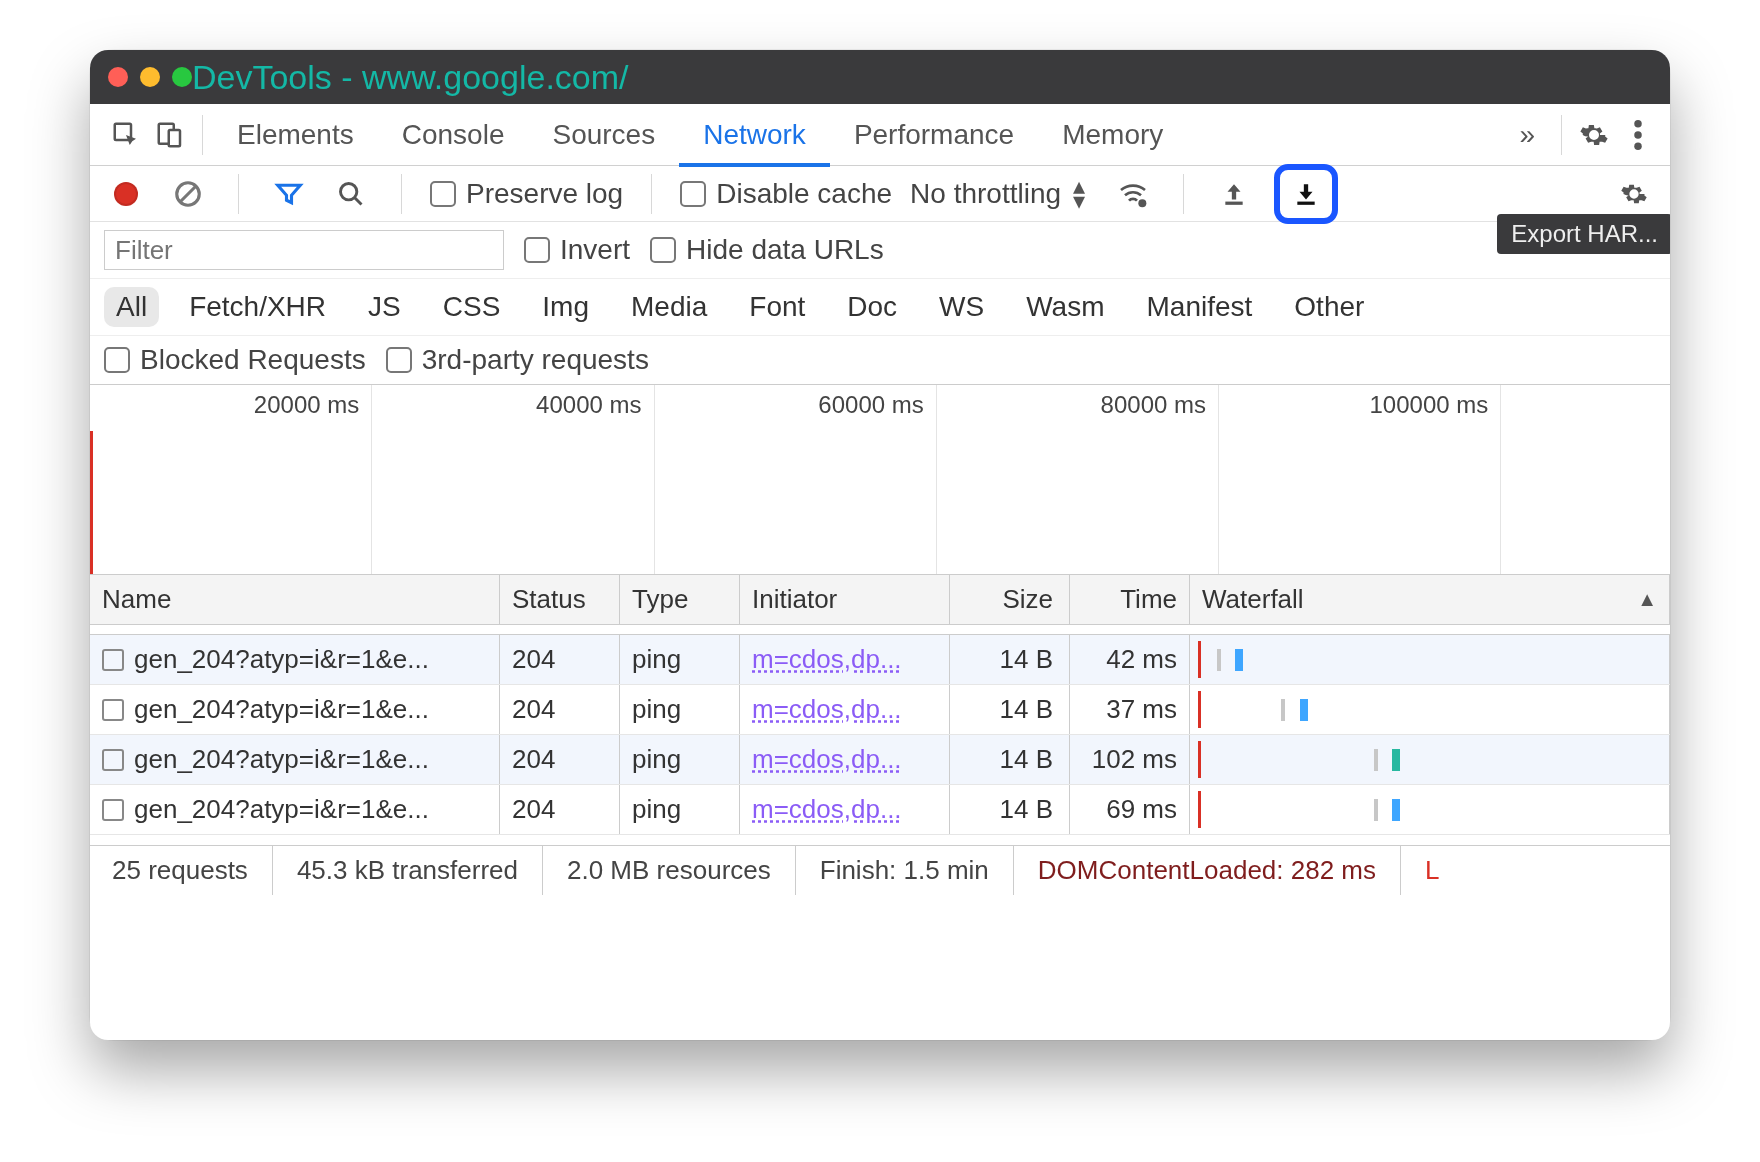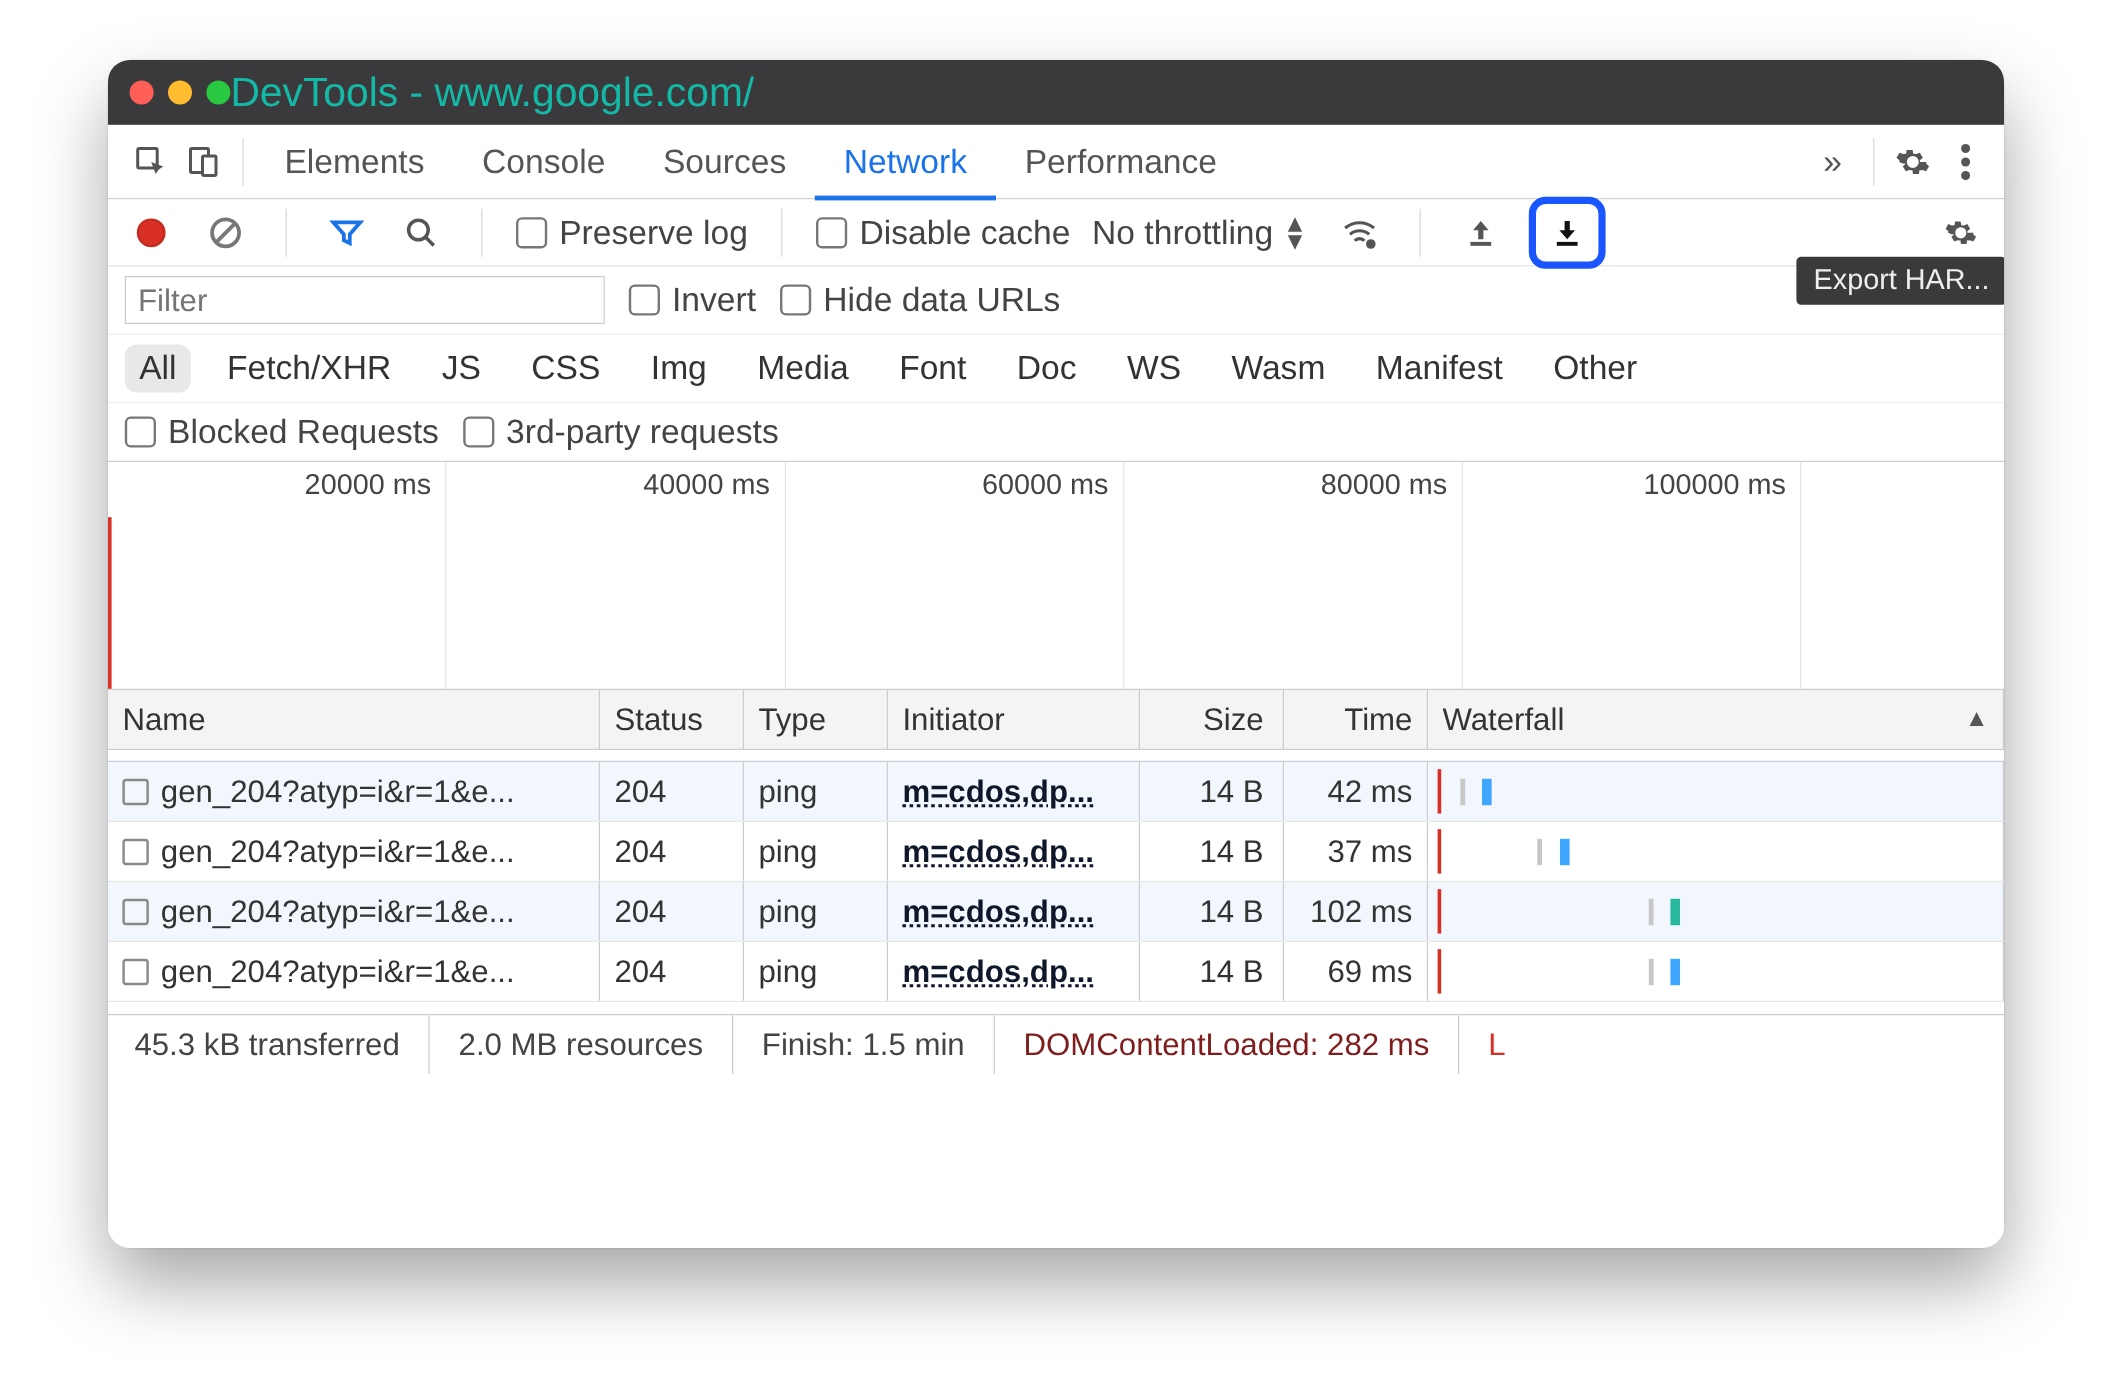--- a/index.html
+++ b/index.html
@@ -47,21 +47,21 @@
   
   .thead { display:flex; height:50px; border-bottom:1px solid #ccc; background:#f4f4f4; align-items:center; font-size:26px; color:#333; }
   .th, .td { padding: 0 12px; border-right:1px solid #ccc; height:100%; display:flex; align-items:center; overflow:hidden; white-space:nowrap; text-overflow:ellipsis; }
   .c-name { width:410px; } .c-status{width:120px;} .c-type{width:120px;} .c-init{width:210px;} .c-size{width:120px; justify-content:flex-end; padding-right:16px;} .c-time{width:120px; justify-content:flex-end; padding-right:12px;} .c-wf{flex:1; position:relative;}
   .th.c-wf { justify-content: space-between; }
   .sort-arrow { font-size: 20px; color:#555; }
   .tbody { height: 220px; overflow:hidden; }
   .tr { display:flex; height:50px; border-bottom:1px solid #e6e6e6; align-items:center; font-size:26px; color:#333; }
   .tr:nth-child(even){background:#f2f6fd;}
   .file-ico { width:22px; height:22px; border:2px solid #888; border-radius:3px; margin-right:10px; }
-  .init-link { text-decoration: underline dotted; color:#0f172a;font-weight:bold; }
+  .init-link { text-decoration: underline dotted; color:#8b5cf6; }
   .wf-track { position:absolute; left:8px; right:8px; top:0; bottom:0; }
   .wf-red { position:absolute; left:0; top:6px; bottom:6px; width:3px; background:#d93025; }
   .wf-bar { position:absolute; top:14px; height:22px; }
   .wf-grey { background:#c7c7c7; width:4px; }
   .wf-blue { background:#3ea6ff; }
   .wf-teal { background:#28b8a0; }
   
   .status { height:50px; border-top:1px solid #ccc; display:flex; align-items:center; font-size:26px; color:#444; padding: 0 14px; gap: 0; }
   .status .seg { padding: 0 24px; border-right:1px solid #ccc; height:100%; display:flex; align-items:center; }
   .status .seg:first-child{padding-left:8px;}
@@ -98,20 +98,21 @@
             </svg>
         </div>
         <div class="vsep"></div>
 
         <div id="tabs-host" style="display: flex;">
             <div class="tab">Elements</div>
             <div class="tab">Console</div>
             <div class="tab">Sources</div>
             <div class="tab active">Network</div>
             <div class="tab">Performance</div>
+            <div class="tab">Memory</div>
           </div>
           <div class="spacer"></div>
           <div class="more-chev">»</div>
         <div class="vsep"></div>
         <div class="tool-icon">
           <svg width="30" height="30" viewBox="0 0 24 24" fill="#555">
               <path d="M12 8a4 4 0 1 0 0 8 4 4 0 0 0 0-8zm9 4a7 7 0 0 1-.1 1.2l2 1.6-2 3.4-2.4-.9a7 7 0 0 1-2 .1l-.4 2.6h-4l-.4-2.6a7 7 0 0 1-2-.1l-2.4.9-2-3.4 2-1.6A7 7 0 0 1 3 12a7 7 0 0 1 .1-1.2l-2-1.6 2-3.4 2.4.9a7 7 0 0 1 2-.1L7.9 4h4l.4 2.6a7 7 0 0 1 2 .1l2.4-.9 2 3.4-2 1.6c.1.4.1.8.1 1.2z"></path>
             </svg>
         </div>
         <div class="tool-icon">
@@ -343,20 +344,21 @@
               <div class="wf-track">
                 <div class="wf-red"></div>
                 <div class="wf-bar wf-grey" style="left:38%;"></div>
                 <div class="wf-bar wf-blue" style="left:42%; width:8px;"></div>
               </div>
             </div>
           </div>
         </div>
 
       <div class="status">
+        <div class="seg">25 requests</div>
         <div class="seg">45.3 kB transferred</div>
         <div class="seg">2.0 MB resources</div>
         <div class="seg">Finish: 1.5 min</div>
         <div class="seg dcl">DOMContentLoaded: 282 ms</div>
         <div class="seg ld" style="border-right:none; padding-right:0;">L</div>
       </div>
 
     </div>
   </div>
 </div>

